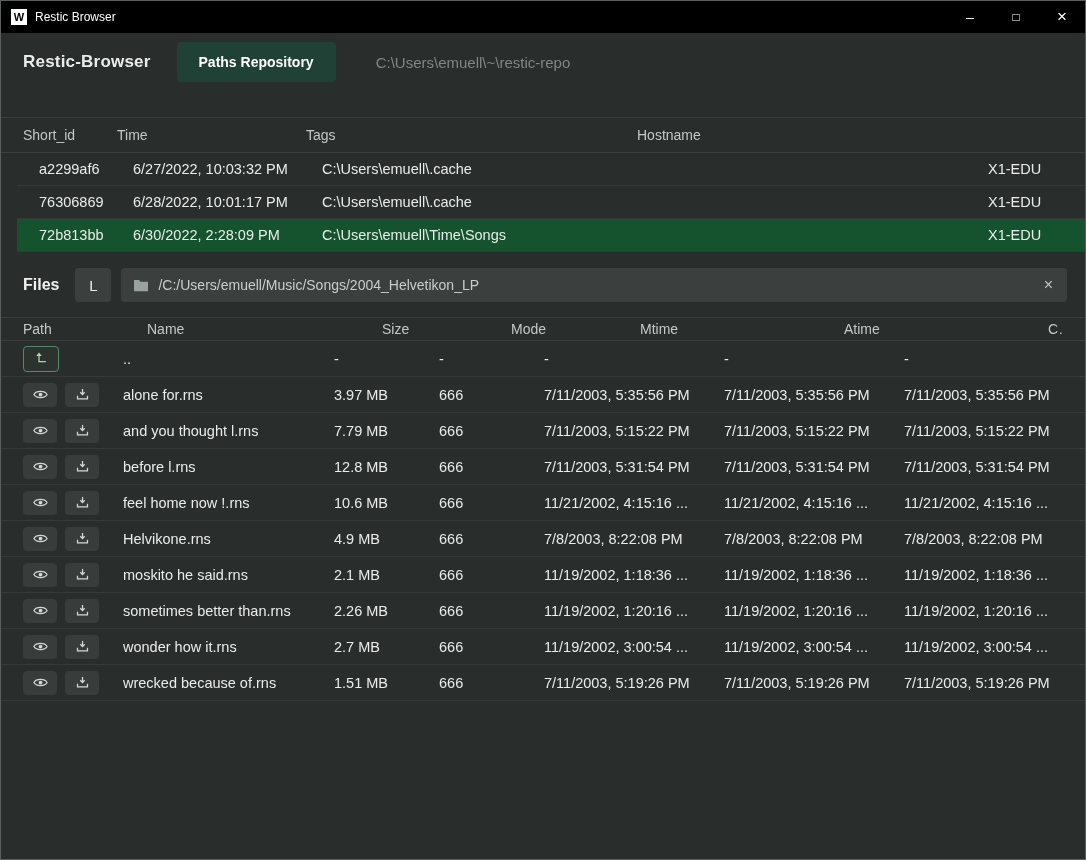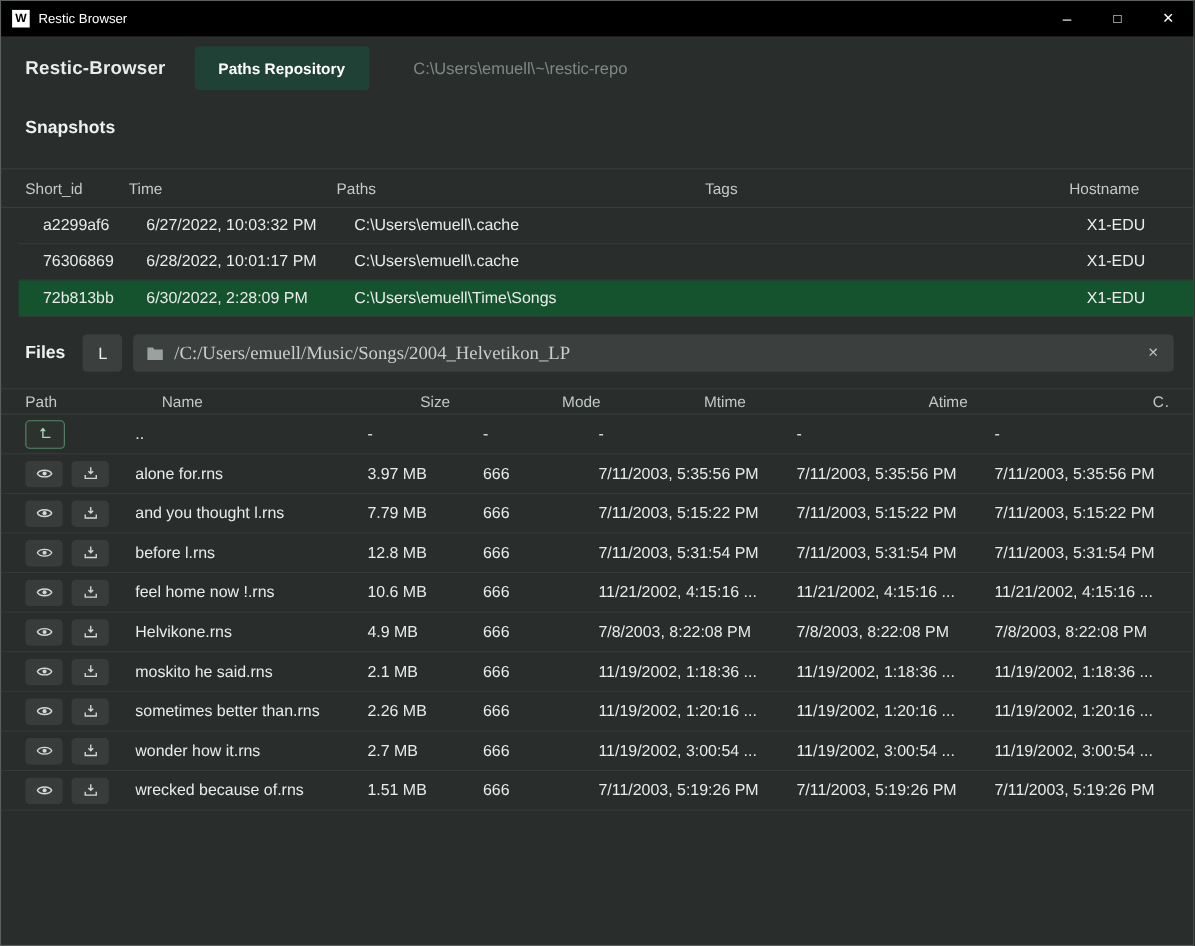--- a/index.html
+++ b/index.html
@@ -77,21 +77,21 @@
   .list-toggle {
     width:36px; height:34px; background:#3b403f; border:none; border-radius:4px;
     color:#e9ecea; font-size:15px; font-family:inherit; cursor:default;
   }
   .path-bar {
     flex:1; height:34px; background:#3b403f; border-radius:4px;
     display:flex; align-items:center; padding:0 12px; gap:9px;
   }
   .folder-ic { width:16px; height:16px; color:#9aa29e; flex:0 0 auto; display:flex; align-items:center; }
   .folder-ic svg { width:16px; height:14px; display:block; }
-  .path-text { flex:1; color:#c9cecc; font-size:17px; white-space:nowrap; overflow:hidden;font-family:Liberation Serif, serif; }
+  .path-text { flex:1; color:#c9cecc; font-size:14px; white-space:nowrap; overflow:hidden; }
   .clear-path { background:none; border:none; color:#c0c5c3; font-size:16px; line-height:1; padding:0 2px; font-family:inherit; cursor:default; }
   
   .cell-actions { display:flex; align-items:center; gap:8px; overflow:visible; }
   .icon-btn {
     width:34px; height:24px; background:#383d3c; border:none; border-radius:4px;
     color:#d3d8d6; display:flex; align-items:center; justify-content:center;
     padding:0; cursor:default;
   }
   .icon-btn svg { width:15px; height:15px; display:block; }
   .parent-btn { width:36px; height:26px; background:#2c332f; border:1px solid #55896b; color:#a9d8bb; }
@@ -111,26 +111,24 @@
       <button class="tb-btn close">×</button>
     </div>
   </div>
 
   <div class="header">
     <span class="app-title">Restic-Browser</span>
     <button class="select-repo-btn">Paths Repository</button>
     <span class="repo-path">C:\Users\emuell\~\restic-repo</span>
   </div>
 
-  <div class="section-heading">Snapshots</div>
 
   <div class="table-header" id="snap-head">
       <span class="cell col-short_id">Short_id</span>
       <span class="cell col-time">Time</span>
-      <span class="cell col-paths">Paths</span>
       <span class="cell col-tags">Tags</span>
       <span class="cell col-hostname">Hostname</span>
     </div>
   <div id="snap-body">
       <div class="trow snap-row">
         <span class="cell col-short_id">a2299af6</span>
         <span class="cell col-time">6/27/2022, 10:03:32 PM</span>
         <span class="cell col-paths">C:\Users\emuell\.cache</span>
         <span class="cell col-tags"></span>
         <span class="cell col-hostname">X1-EDU</span>

